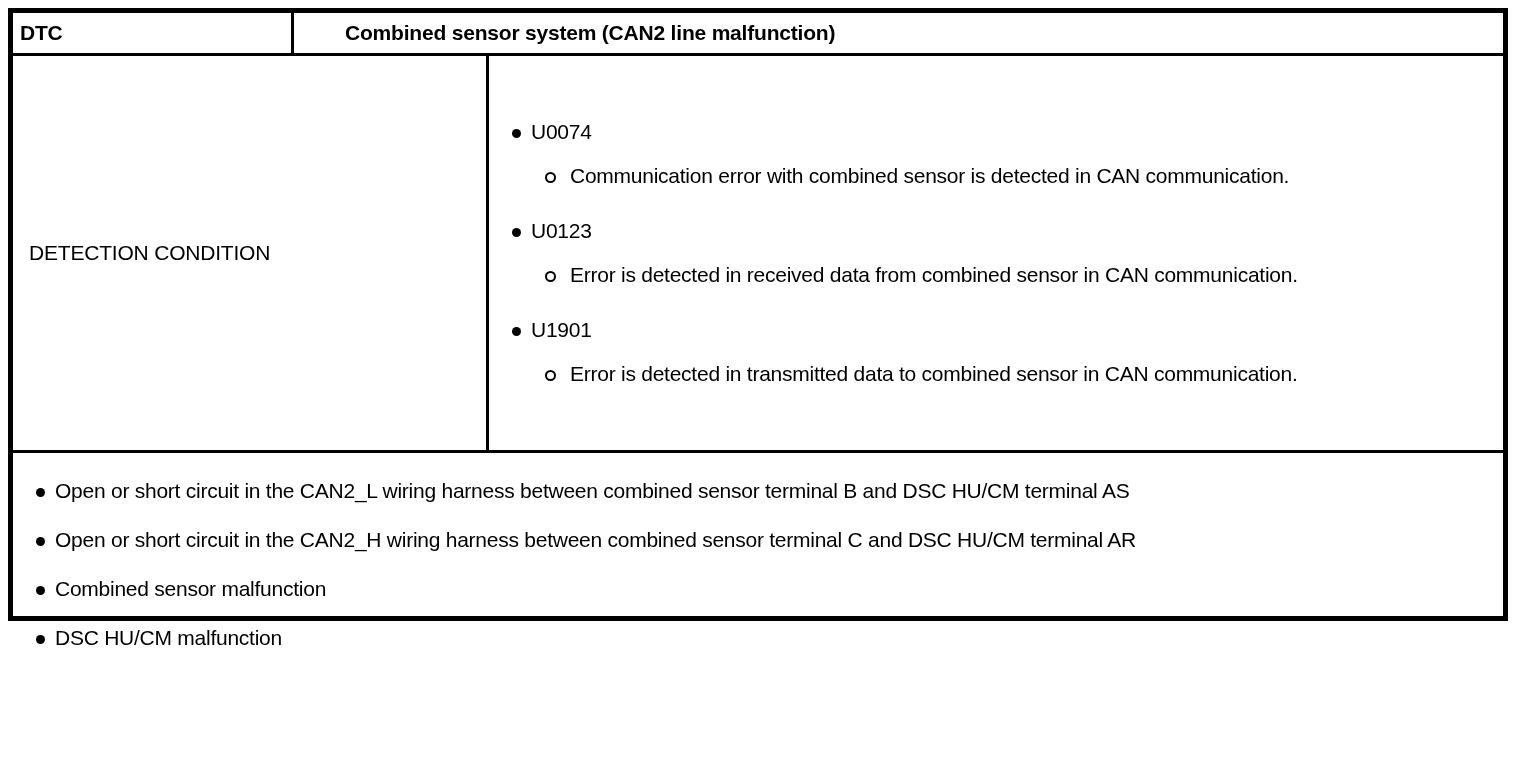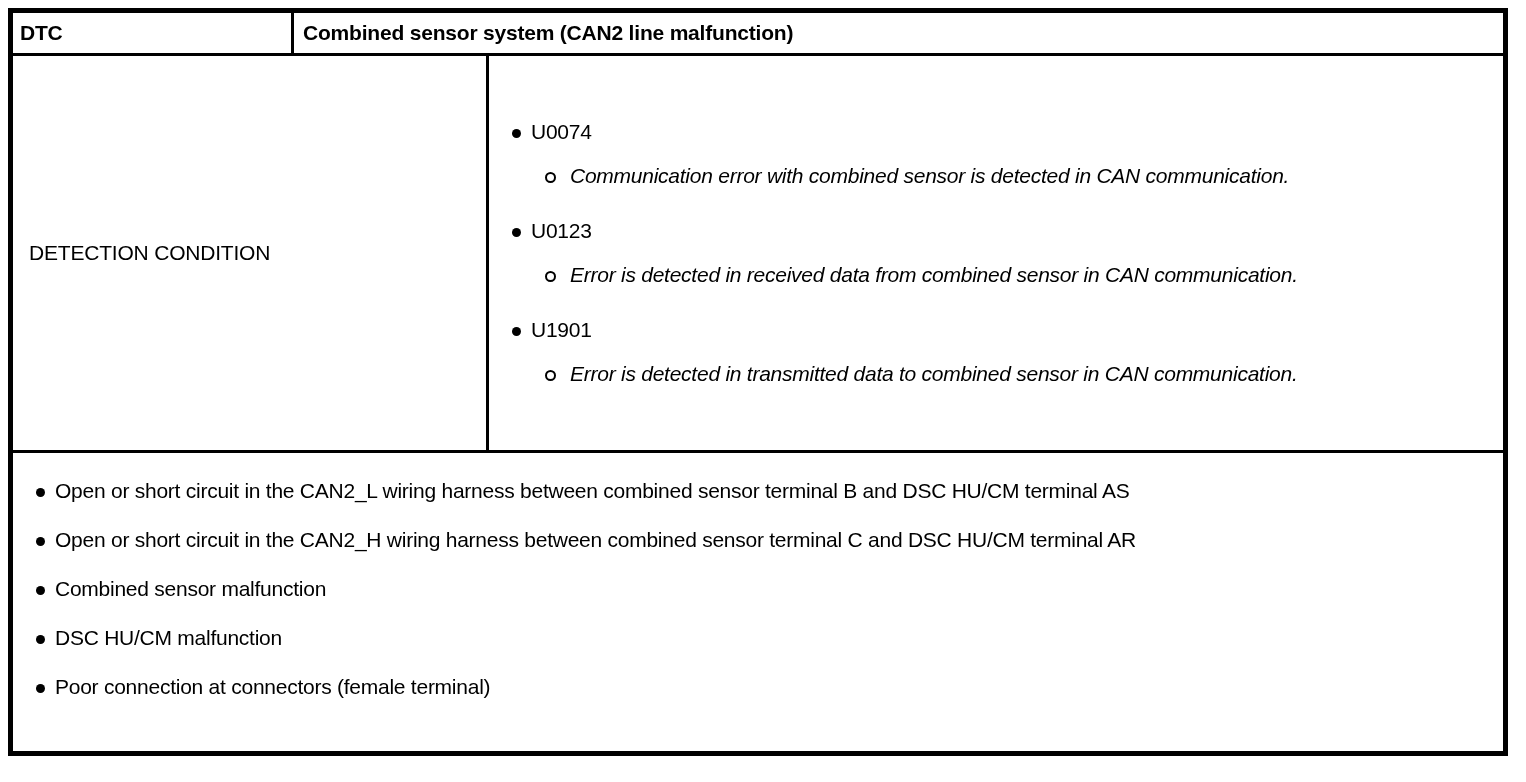--- a/index.html
+++ b/index.html
@@ -19,21 +19,21 @@
     width: 1526px;
     height: 782px;
     background: #ffffff;
   }
   
   .dtc-table {
     position: absolute;
     left: 8px;
     top: 8px;
     width: 1500px;
-    height: 748px;
+    height: 613px;
     box-sizing: border-box;
     border: 5px solid #000000;
     border-collapse: collapse;
     background: #ffffff;
   }
   .row {
     display: flex;
     box-sizing: border-box;
     width: 100%;
   }
@@ -66,20 +66,21 @@
   }
   .cell-dtc-name {
     flex: 1;
     box-sizing: border-box;
     display: flex;
     align-items: center;
     padding-left: 9px;
     font-size: 21px;
     font-weight: bold;
     letter-spacing: -0.2px;
+    margin-left: 42px;
   }
   
   .row-detection {
     height: 397px;
     border-bottom: 3px solid #000000;
   }
   .row-cause {
     height: 310px;
   }
   .cell-section-label {
@@ -133,21 +134,20 @@
     list-style: none;
     margin: 0;
     padding: 0;
   }
   li.sub-item {
     position: relative;
     padding-left: 39px;
     font-size: 21px;
     line-height: 29px;
     letter-spacing: -0.25px;
-    font-style: italic;
   }
   li.sub-item > .bullet-ring {
     position: absolute;
     left: 14px;
     top: 11px;
     width: 7px;
     height: 7px;
     border-radius: 50%;
     border: 2.3px solid #000000;
     box-sizing: content-box;
@@ -244,23 +244,19 @@
             <span class="cause-text">Combined sensor malfunction</span>
           </li>
           <div class="cause-gap"></div>
 
           <li class="bullet-item">
             <span class="bullet-dot"></span>
             <span class="cause-text">DSC HU/CM malfunction</span>
           </li>
           <div class="cause-gap"></div>
 
-          <li class="bullet-item">
-            <span class="bullet-dot"></span>
-            <span class="cause-text">Poor connection at connectors (female terminal)</span>
-          </li>
 
         </ul>
       </div>
     </div>
 
   </div>
 </div>
 
 </body></html>

